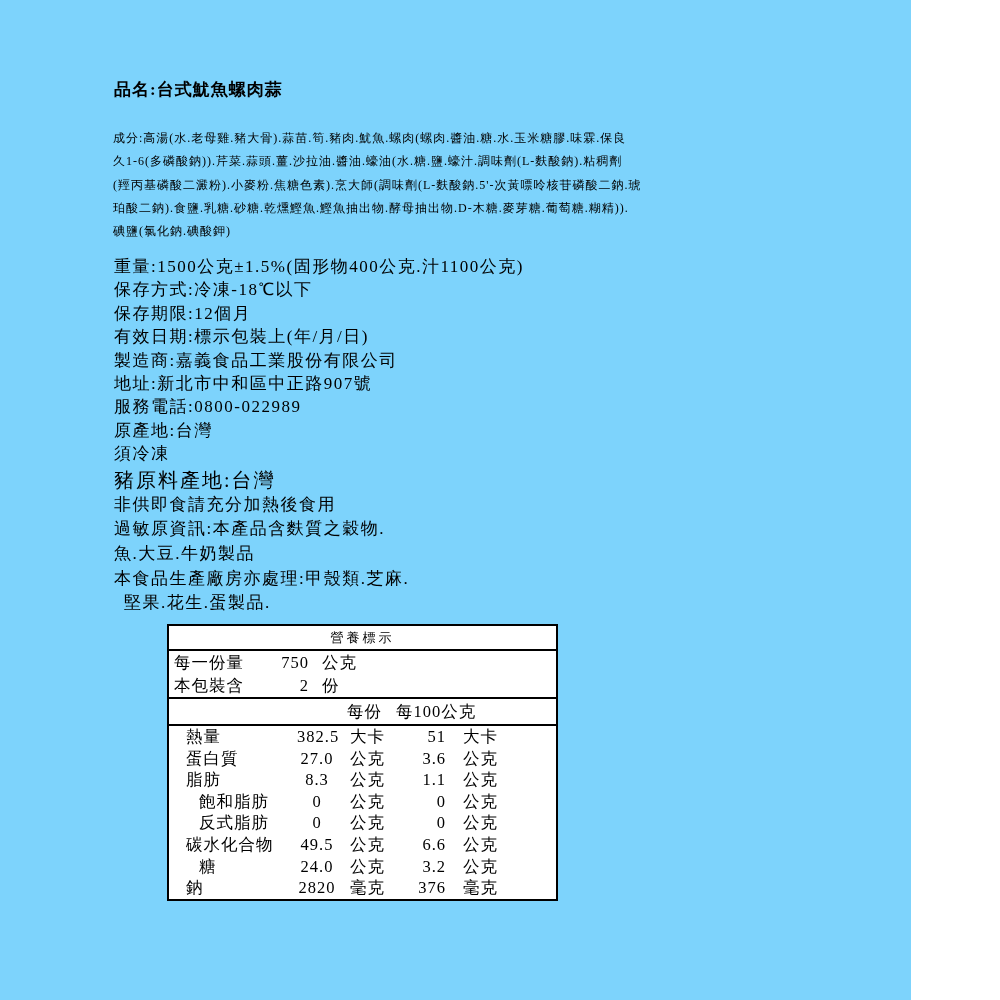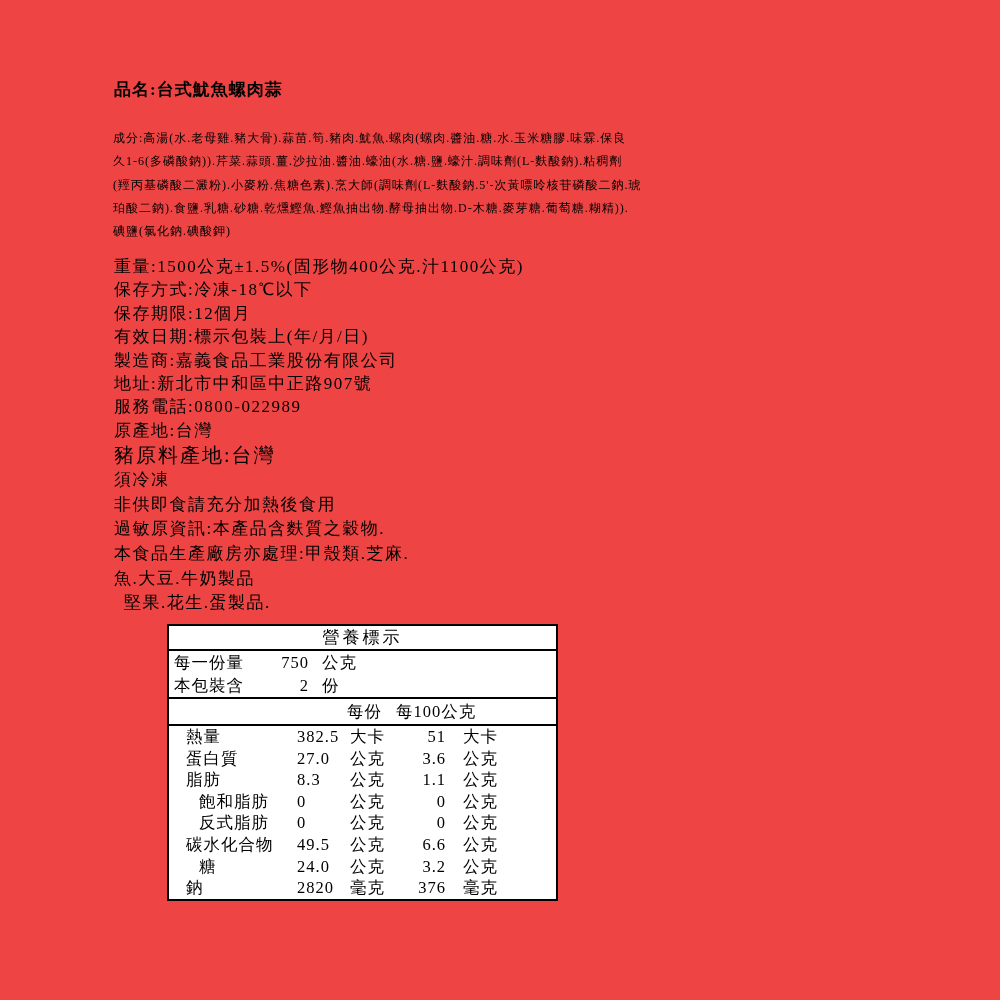--- a/index.html
+++ b/index.html
@@ -1,21 +1,21 @@
 <!DOCTYPE html>
 <html><head>
 <meta charset="utf-8">
 <style>
   html,body { margin:0; padding:0; }
   body {
     width:1000px; height:1000px;
     background:#ffffff; color:#000000;
     font-family:"Liberation Serif", serif;
   }
-  .page { position:relative; width:1000px; height:1000px; background:#ef4444; overflow:hidden;text-decoration:underline; }
+  .page { position:relative; width:911px; height:1000px; background:#7dd3fc; overflow:hidden;text-decoration:underline; }
   .line { white-space:nowrap; }
 
   .title-line {
     position:absolute; left:114px; top:78px;
     font-size:17px; letter-spacing:1px; font-weight:bold;
   }
   .ingredients {
     position:absolute; left:113px; top:127px;
     font-size:12px; letter-spacing:1px; line-height:23.3px;
   }
@@ -28,36 +28,36 @@
   .info .line.pork { height:26px; line-height:26px; font-size:20px; letter-spacing:2px; }
   .info .line.indent1 { padding-left:10px; }
 
   .ntable {
     position:absolute; left:167px; top:624px; width:391px;
     border:2.5px solid #000; box-sizing:border-box;
     font-size:16.5px; letter-spacing:1px; background:#fff;
   }
   .ntitle {
     height:23px; line-height:23px; text-align:center;
-    border-bottom:2px solid #000; font-size:17px; letter-spacing:3px;
+    border-bottom:2px solid #000; font-size:13px; letter-spacing:3px;
   }
   .srow { display:flex; height:23px; line-height:23px; }
   .s-label { width:112px; padding-left:5px; box-sizing:border-box; }
   .s-value { width:28px; text-align:right; }
   .s-unit  { padding-left:13px; }
   .hrow {
     display:flex; height:25px; line-height:25px;
     border-top:2px solid #000; border-bottom:2px solid #000;
   }
   .h1 { margin-left:178px; }
   .h2 { margin-left:14px; }
   .nrow { display:flex; height:21.6px; line-height:21.6px; }
   .n-name { width:128px; padding-left:17px; box-sizing:border-box; }
   .n-name.indent { padding-left:30px; }
-  .n-v1 { width:40px; text-align:left; }
+  .n-v1 { width:40px; text-align:center; }
   .n-u1 { width:57px; padding-left:13px; box-sizing:border-box; }
   .n-v2 { width:52px; text-align:right; }
   .n-u2 { padding-left:17px; }
 </style>
 </head>
 <body>
 
 <div class="page">
 
   <div class="line title-line">品名:台式魷魚螺肉蒜</div>
@@ -72,26 +72,26 @@
 
   <div class="info">
     <div class="line">重量:1500公克±1.5%(固形物400公克.汁1100公克)</div>
     <div class="line">保存方式:冷凍-18℃以下</div>
     <div class="line">保存期限:12個月</div>
     <div class="line">有效日期:標示包裝上(年/月/日)</div>
     <div class="line">製造商:嘉義食品工業股份有限公司</div>
     <div class="line">地址:新北市中和區中正路907號</div>
     <div class="line">服務電話:0800-022989</div>
     <div class="line">原產地:台灣</div>
+    <div class="line tall">須冷凍</div>
     <div class="line pork">豬原料產地:台灣</div>
-    <div class="line tall">須冷凍</div>
     <div class="line tall">非供即食請充分加熱後食用</div>
     <div class="line tall">過敏原資訊:本產品含麩質之穀物.</div>
+    <div class="line tall">魚.大豆.牛奶製品</div>
     <div class="line tall">本食品生產廠房亦處理:甲殼類.芝麻.</div>
-    <div class="line tall">魚.大豆.牛奶製品</div>
     <div class="line tall indent1">堅果.花生.蛋製品.</div>
   </div>
 
   <div class="ntable">
     <div class="ntitle">營養標示</div>
 
     <div class="srow">
       <span class="s-label">每一份量</span>
       <span class="s-value">750</span>
       <span class="s-unit">公克</span>

